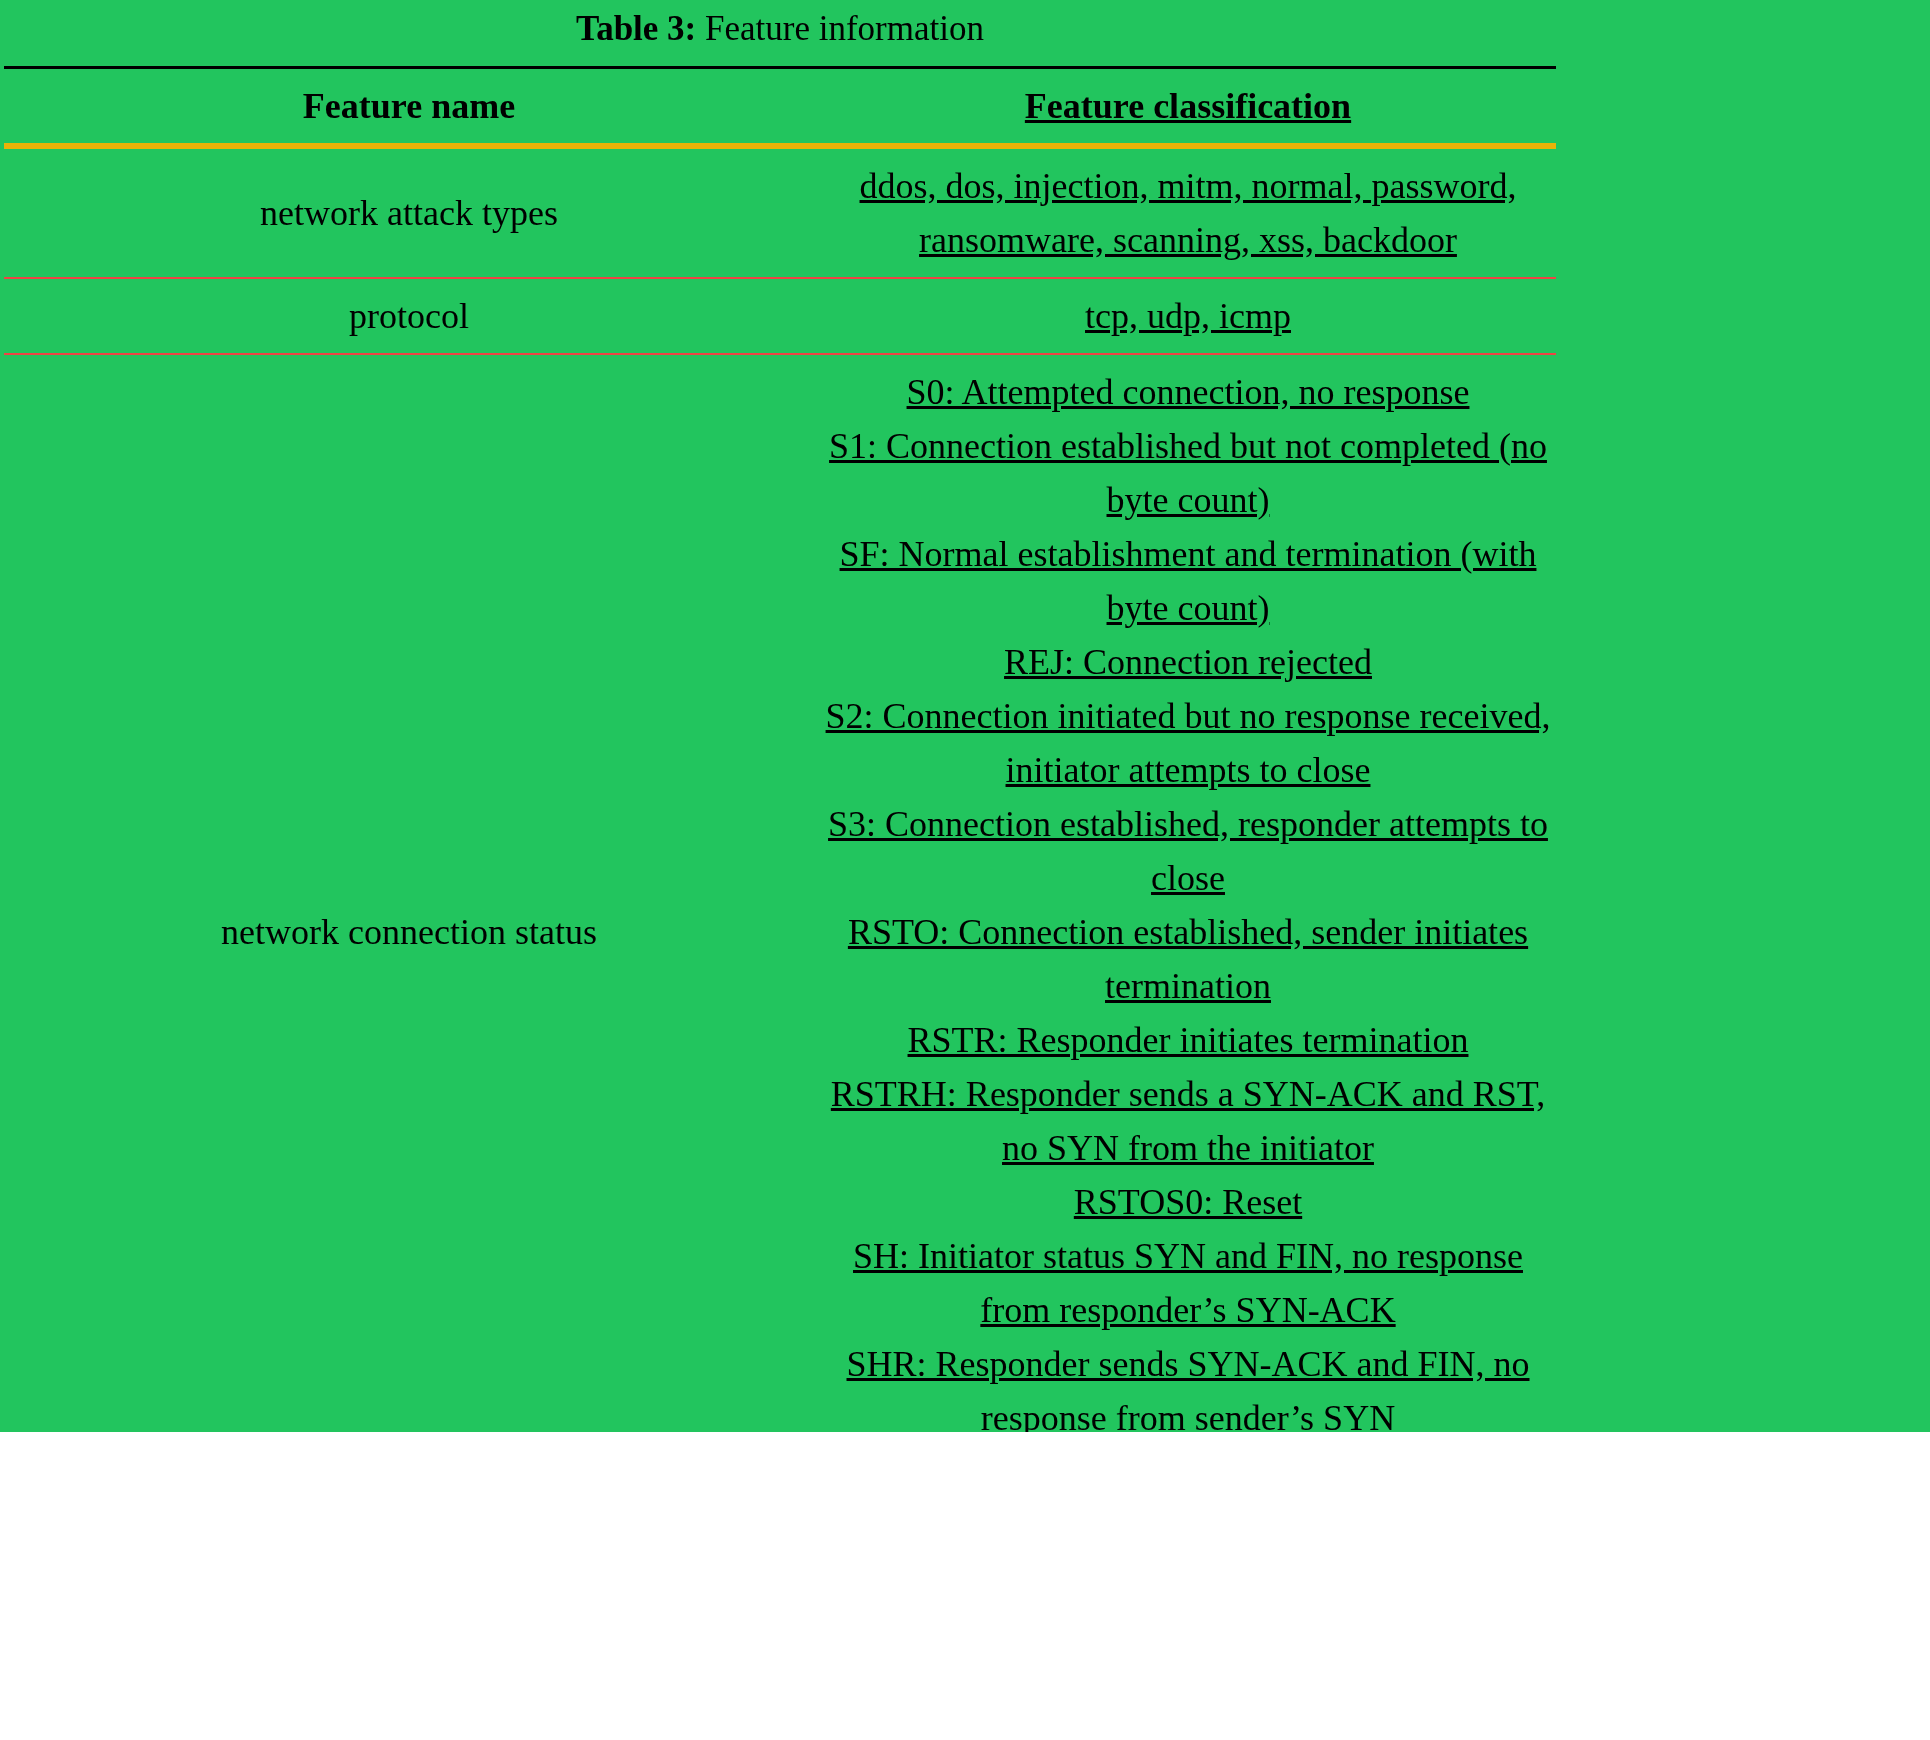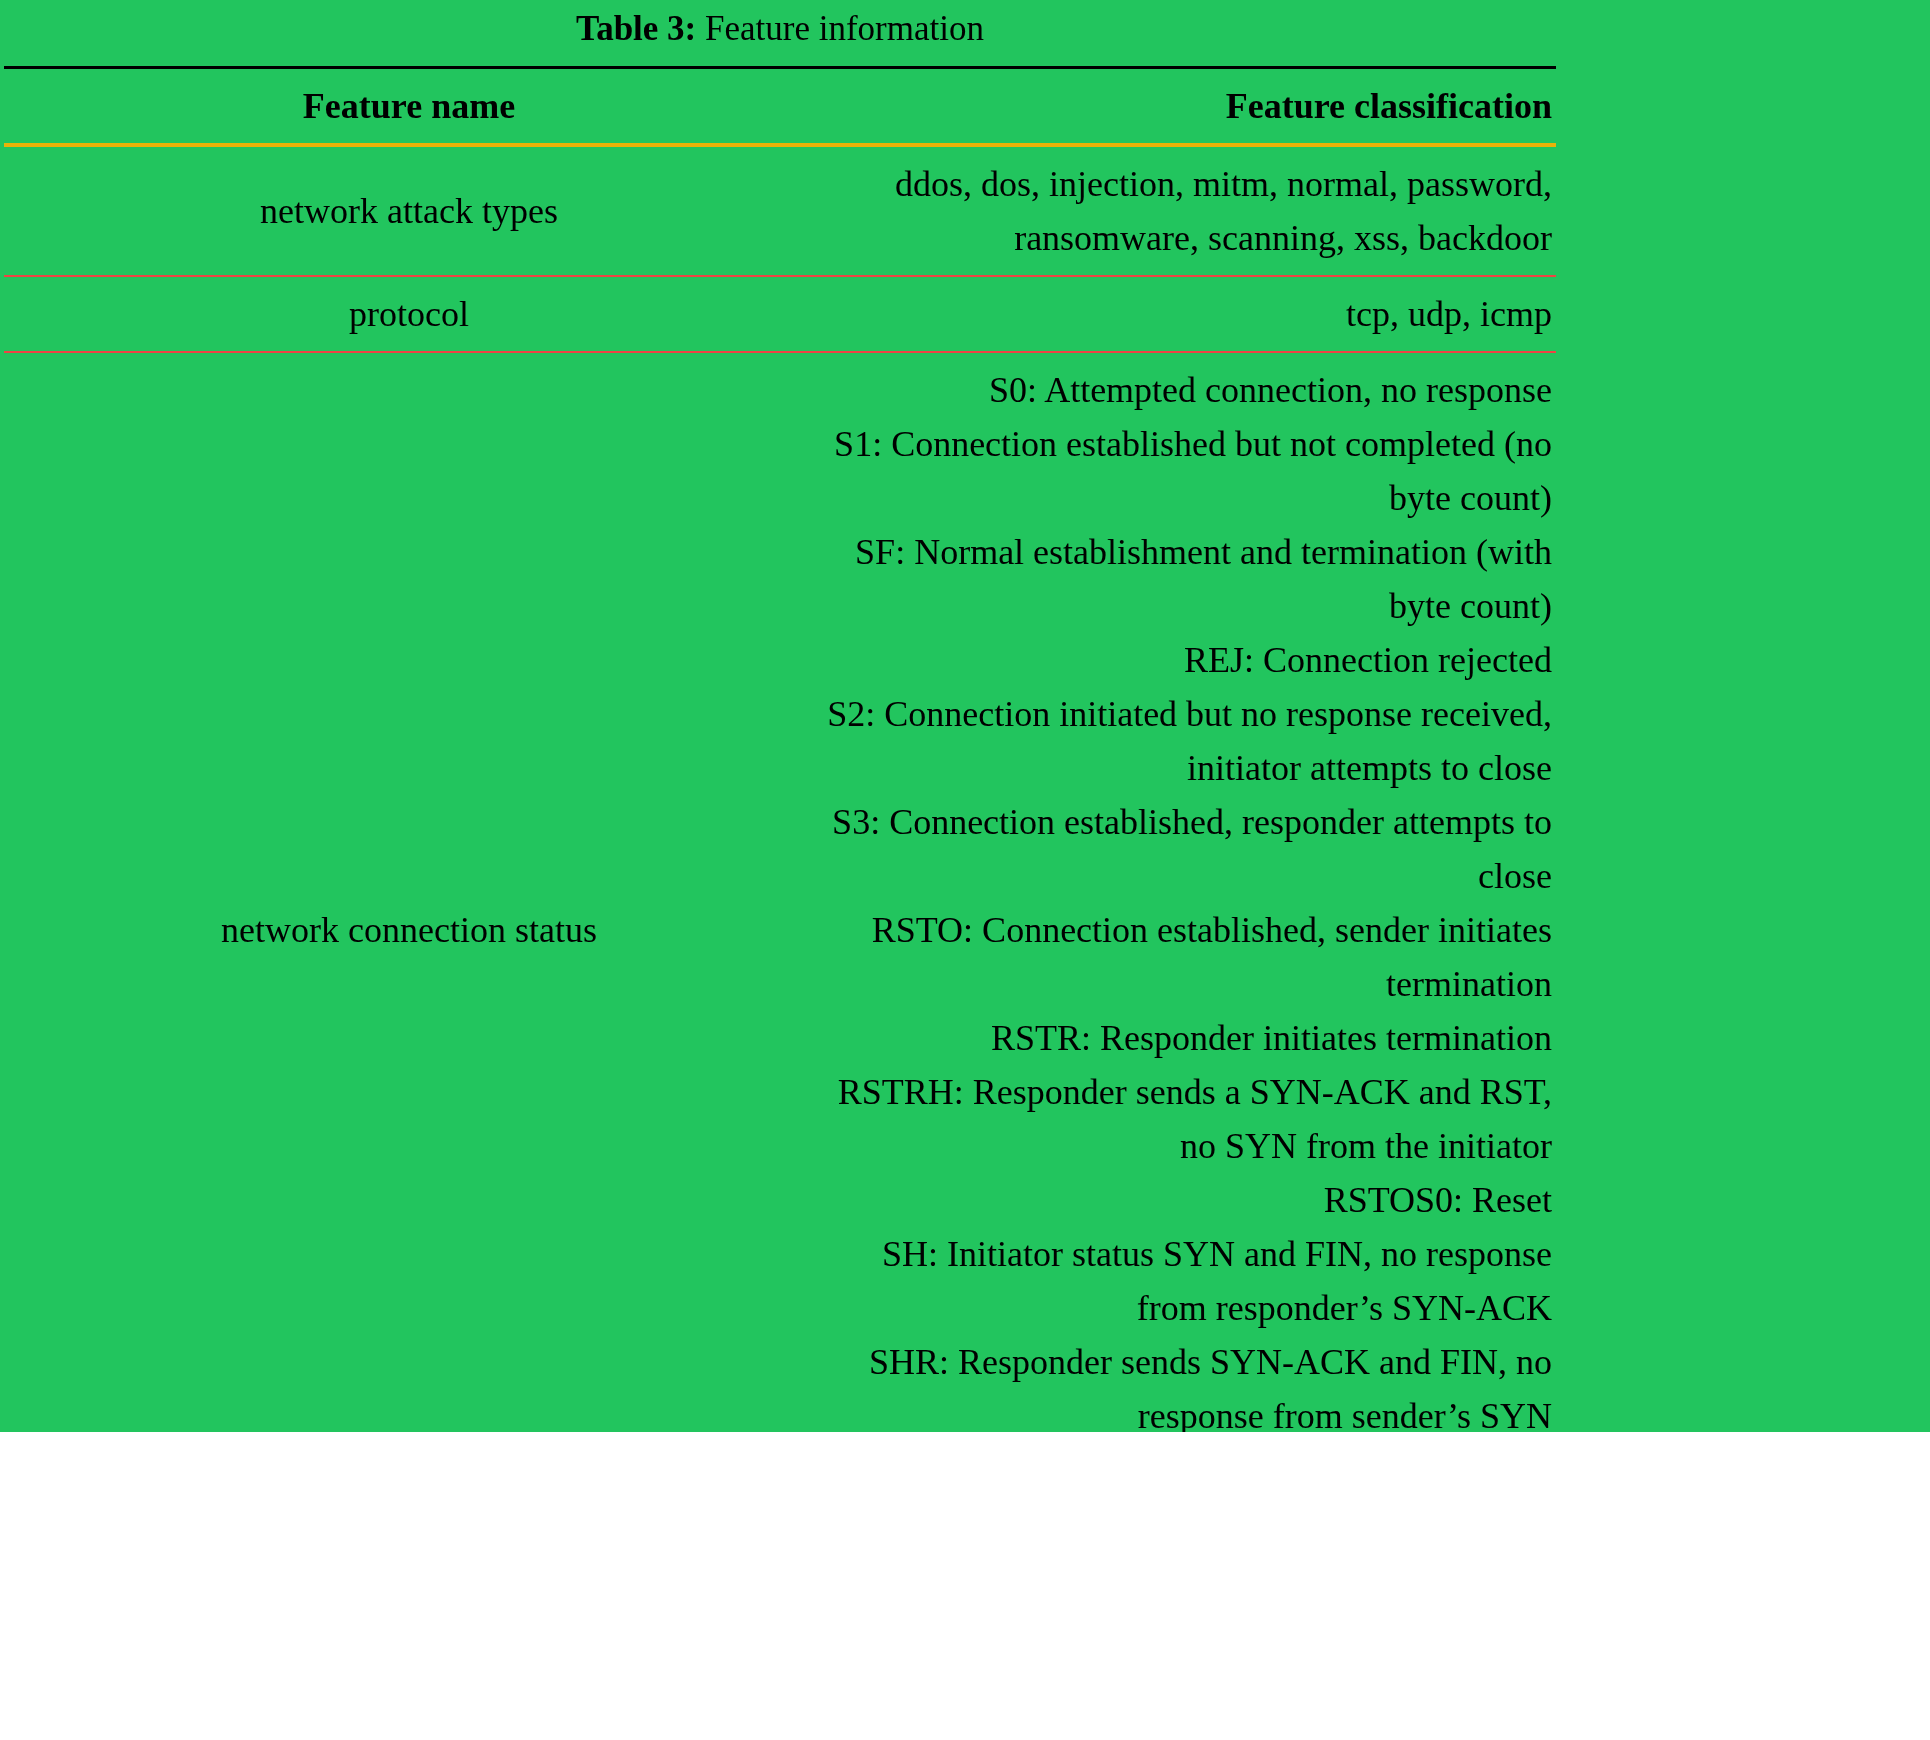--- a/index.html
+++ b/index.html
@@ -30,38 +30,39 @@
     font-weight: bold;
   }
   table.feature-table {
     width: 100%;
     border-collapse: collapse;
     font-size: 36px;
     line-height: 1.5;
   }
   table.feature-table thead tr {
     border-top: 3px solid #000000;
-    border-bottom: 4px solid #eab308;
+    border-bottom: 6px solid #eab308;
   }
   table.feature-table tbody tr {
     border-bottom: 2px solid #ef4444;
   }
   table.feature-table tbody tr:last-child {
     border-bottom: 4px solid #000000;
   }
   th.col-name, td.col-name {
     width: 790px;
     text-align: center;
     vertical-align: middle;
     padding: 10px 10px;
   }
   th.col-class, td.col-class {
-    text-align: right;
+    text-align: center;
     vertical-align: middle;
     padding: 10px 4px 10px 10px;
+    text-decoration: underline;
   }
   th {
     font-weight: bold;
     font-size: 36px;
   }
   td.col-class div {
     display: block;
   }
 </style>
 </head>

